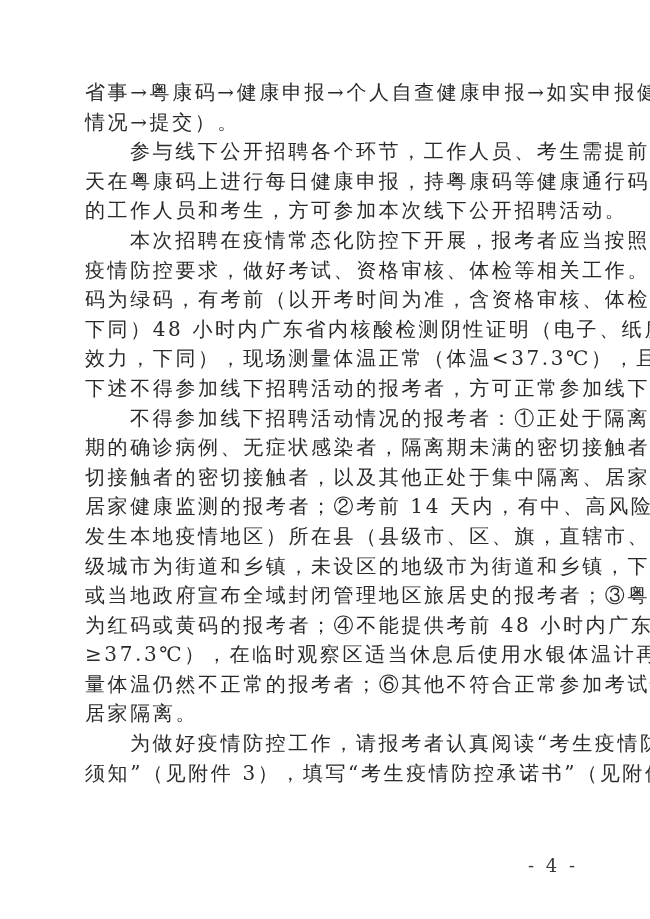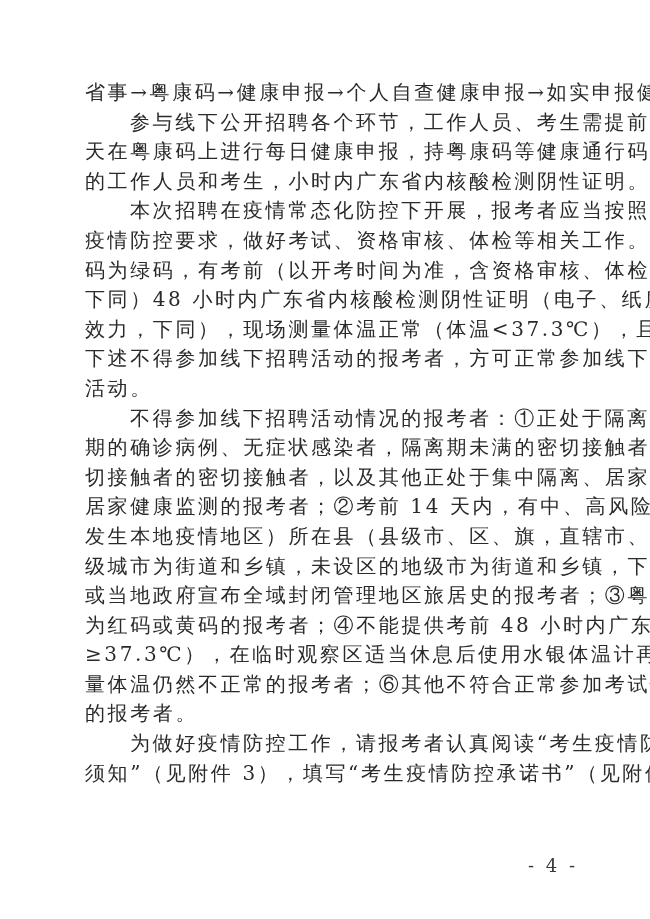--- a/index.html
+++ b/index.html
@@ -24,38 +24,38 @@
     position: absolute; left: 528px; top: 855px; font-size: 18px;
     letter-spacing: 3px; color: #3a3a3a;
   }
 </style>
 </head>
 <body>
 
 <div class="page">
   <div class="body-text" id="body-text">
       <div class="line">省事→粤康码→健康申报→个人自查健康申报→如实申报健康</div>
+      <div class="line last">情况→提交）。</div>
       <div class="line indent">参与线下公开招聘各个环节，工作人员、考生需提前 14</div>
       <div class="line">天在粤康码上进行每日健康申报，持粤康码等健康通行码绿码</div>
-      <div class="line last">的工作人员和考生，小时内广东省内核酸检测阴性证明。</div>
+      <div class="line last">的工作人员和考生，方可参加本次线下公开招聘活动。</div>
       <div class="line indent">本次招聘在疫情常态化防控下开展，报考者应当按照有关</div>
       <div class="line">疫情防控要求，做好考试、资格审核、体检等相关工作。粤康</div>
       <div class="line">码为绿码，有考前（以开考时间为准，含资格审核、体检前，</div>
       <div class="line">下同）48 小时内广东省内核酸检测阴性证明（电子、纸质同等</div>
       <div class="line">效力，下同），现场测量体温正常（体温&lt;37.3℃），且不存在</div>
       <div class="line">下述不得参加线下招聘活动的报考者，方可正常参加线下招聘</div>
-      <div class="line last">活动。</div>
       <div class="line indent">不得参加线下招聘活动情况的报考者：①正处于隔离治疗</div>
       <div class="line">期的确诊病例、无症状感染者，隔离期未满的密切接触者、密</div>
       <div class="line">切接触者的密切接触者，以及其他正处于集中隔离、居家隔离、</div>
       <div class="line">居家健康监测的报考者；②考前 14 天内，有中、高风险地区（或</div>
       <div class="line">发生本地疫情地区）所在县（县级市、区、旗，直辖市、副省</div>
       <div class="line">级城市为街道和乡镇，未设区的地级市为街道和乡镇，下同）</div>
       <div class="line">或当地政府宣布全域封闭管理地区旅居史的报考者；③粤康码</div>
       <div class="line">为红码或黄码的报考者；④不能提供考前 48 小时内广东省内核</div>
       <div class="line">≥37.3℃），在临时观察区适当休息后使用水银体温计再次测</div>
       <div class="line">量体温仍然不正常的报考者；⑥其他不符合正常参加考试情况</div>
-      <div class="line last">的报考者。</div>
+      <div class="line last">居家隔离。</div>
       <div class="line indent">为做好疫情防控工作，请报考者认真阅读“考生疫情防控</div>
       <div class="line">须知”（见附件 3），填写“考生疫情防控承诺书”（见附件 4），</div>
     </div>
   <div class="page-number">- 4 -</div>
 </div>
 
 </body></html>

